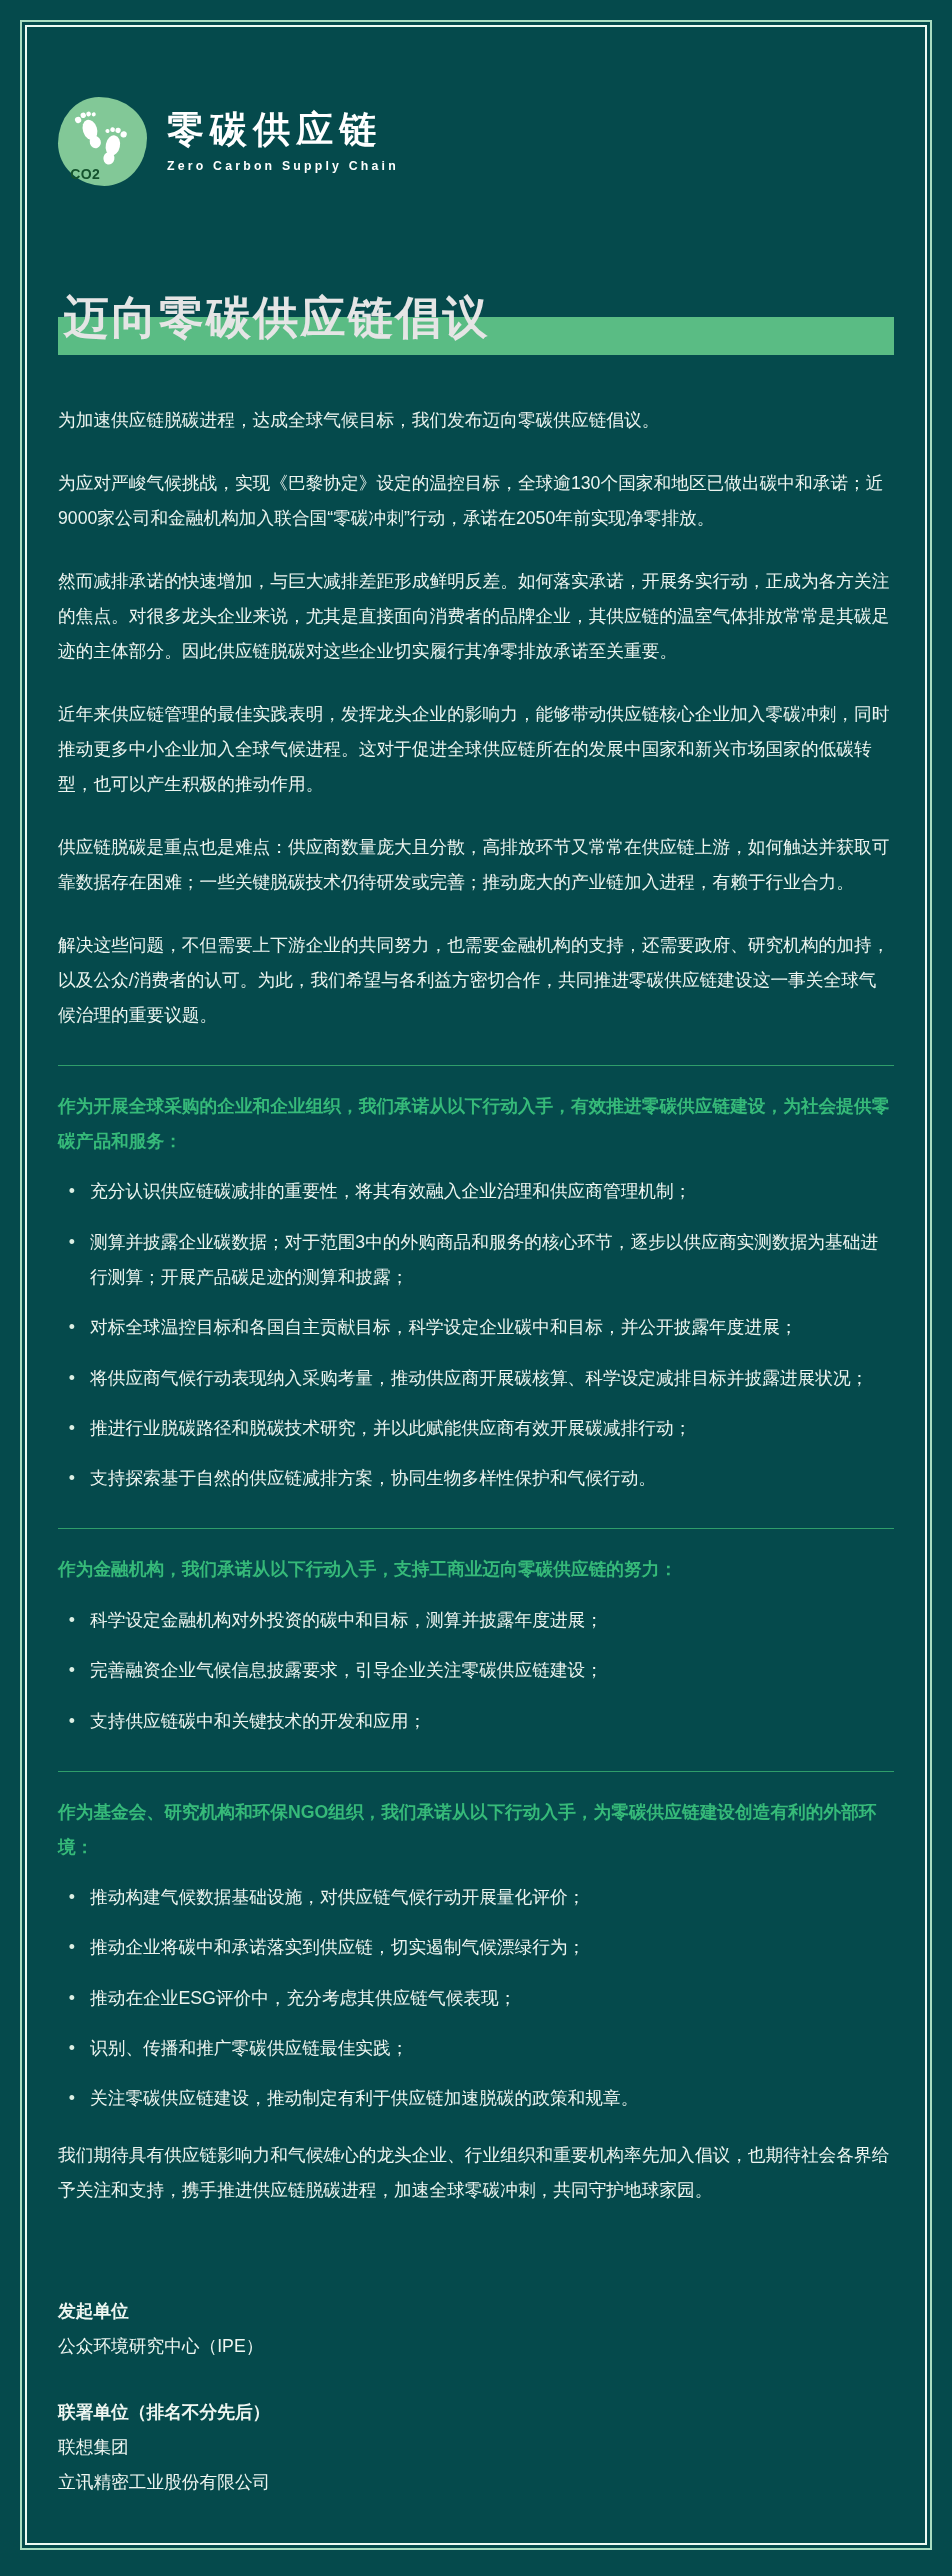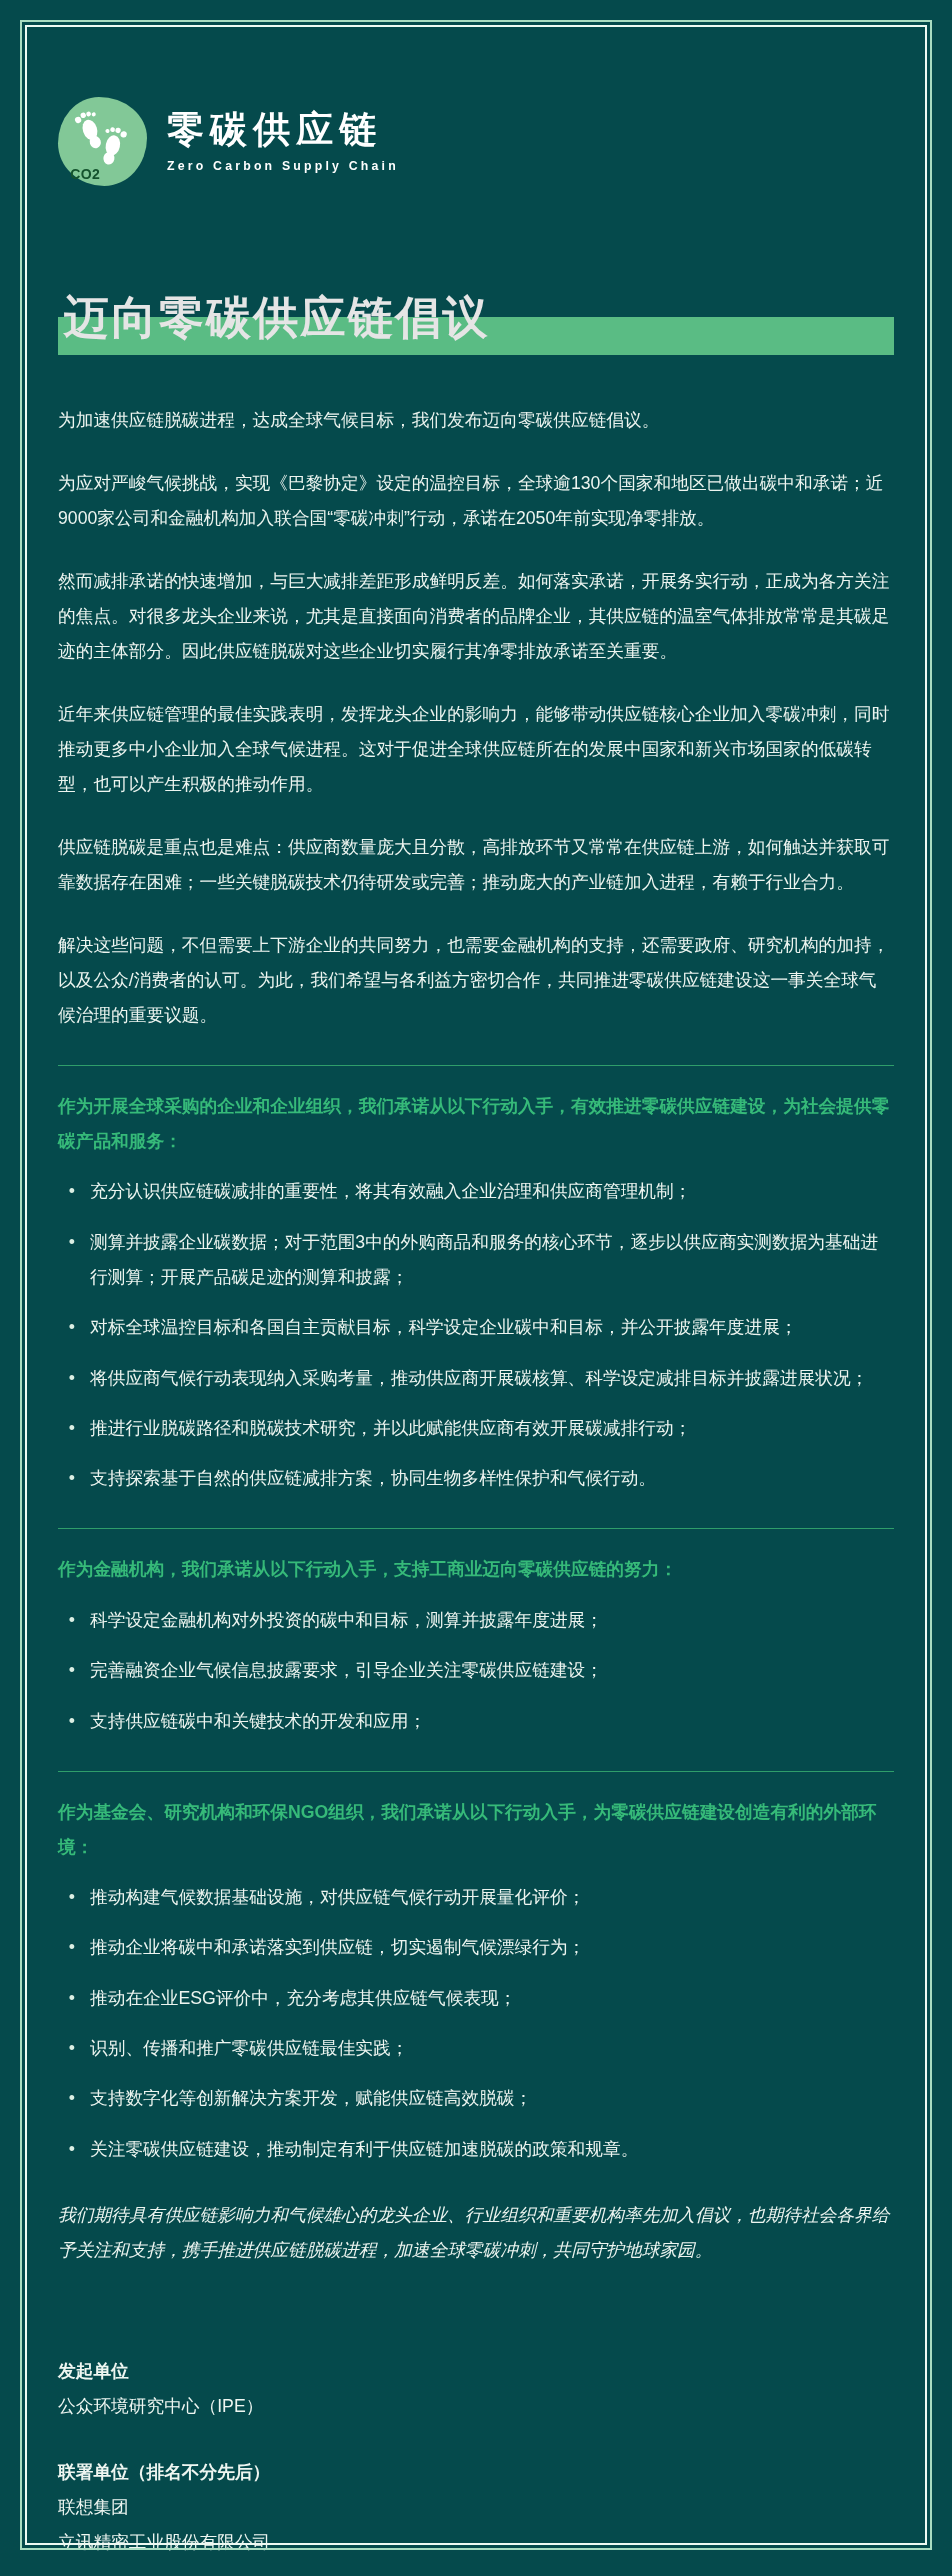--- a/index.html
+++ b/index.html
@@ -69,21 +69,21 @@
   }
   ul.commitments { list-style: none; margin: 0 0 4.6px 0; padding: 0; }
   ul.commitments li {
     position: relative; padding-left: 32px; margin-bottom: 15.4px; line-height: 35px;
   }
   ul.commitments li::before {
     content: "\2022";
     position: absolute; left: 10.8px; top: 0;
     color: #dcefe4;
   }
-  .closing { margin-top: 31px; font-style: italic; }
+  .closing { margin-top: 22px; }
 
   
   .footer { margin-top: 86px; color: #eef6f1; font-size: 17.7px; line-height: 35px; }
   .footer-head { font-weight: bold; }
   .footer-block-cosigners { margin-top: 31px; }
 </style>
 </head>
 <body>
 
 <div class="frame-outer"></div>
@@ -153,21 +153,20 @@
       <li>支持供应链碳中和关键技术的开发和应用；</li>
     </ul>
 
     <hr class="divider">
     <p class="sec-head">作为基金会、研究机构和环保NGO组织，我们承诺从以下行动入手，为零碳供应链建设创造有利的外部环境：</p>
     <ul class="commitments">
       <li>推动构建气候数据基础设施，对供应链气候行动开展量化评价；</li>
       <li>推动企业将碳中和承诺落实到供应链，切实遏制气候漂绿行为；</li>
       <li>推动在企业ESG评价中，充分考虑其供应链气候表现；</li>
       <li>识别、传播和推广零碳供应链最佳实践；</li>
-      <li>支持数字化等创新解决方案开发，赋能供应链高效脱碳；</li>
       <li>关注零碳供应链建设，推动制定有利于供应链加速脱碳的政策和规章。</li>
     </ul>
 
     <p class="para closing">我们期待具有供应链影响力和气候雄心的龙头企业、行业组织和重要机构率先加入倡议，也期待社会各界给予关注和支持，携手推进供应链脱碳进程，加速全球零碳冲刺，共同守护地球家园。</p>
 
     <div class="footer">
       <div class="footer-block">
         <div class="footer-head">发起单位</div>
         <div>公众环境研究中心（IPE）</div>
       </div>

